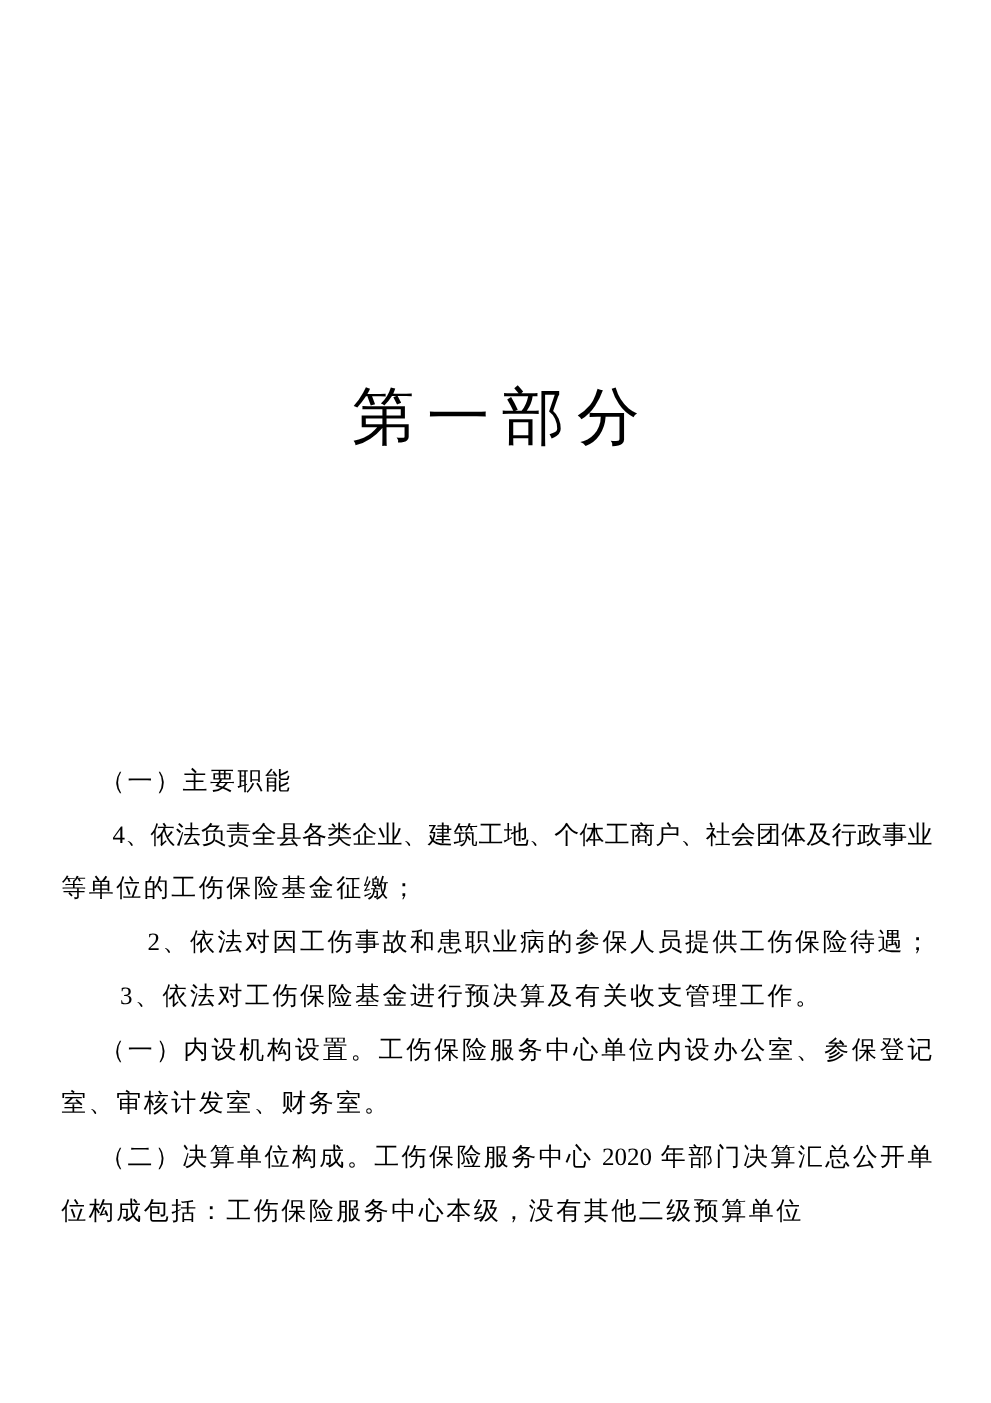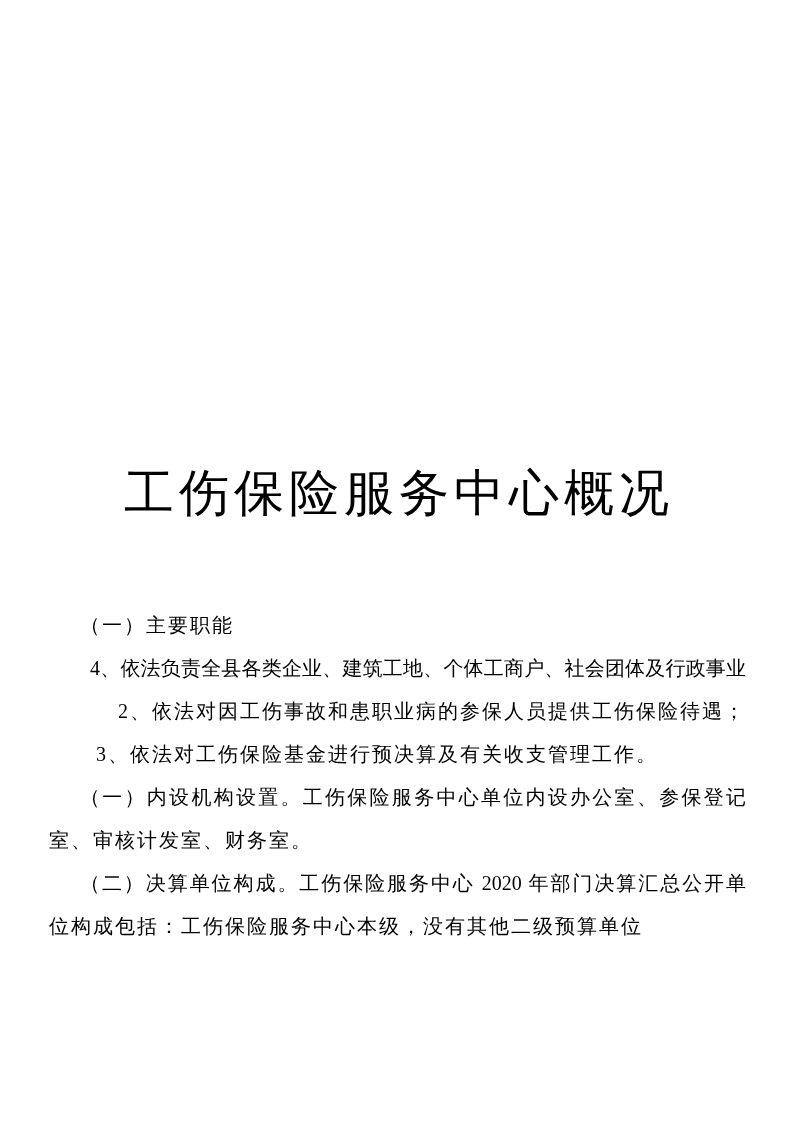--- a/index.html
+++ b/index.html
@@ -66,26 +66,27 @@
   }
   .indent-num { padding-left: 41px; text-align: right; }
   .indent-num3 { padding-left: 47px; }
   .indent-paren { padding-left: 31px; }
 </style>
 </head>
 <body>
 
 <div class="page">
 
+  <div class="part-label">第一部分</div>
 
-  <div class="part-title">工伤保险服务中心概况</div>
 
   <div class="body-text">
     <div class="line indent-paren">（一）主要职能</div>
     <div class="line justify indent-num">4、依法负责全县各类企业、建筑工地、个体工商户、社会团体及行政事业</div>
+    <div class="line">等单位的工伤保险基金征缴；</div>
     <div class="line indent-num">2、依法对因工伤事故和患职业病的参保人员提供工伤保险待遇；</div>
     <div class="line indent-num3">3、依法对工伤保险基金进行预决算及有关收支管理工作。</div>
     <div class="line justify indent-paren">（一）内设机构设置。工伤保险服务中心单位内设办公室、参保登记</div>
     <div class="line">室、审核计发室、财务室。</div>
     <div class="line justify indent-paren">（二）决算单位构成。工伤保险服务中心 2020 年部门决算汇总公开单</div>
     <div class="line">位构成包括：工伤保险服务中心本级，没有其他二级预算单位</div>
   </div>
 
 </div>
 

